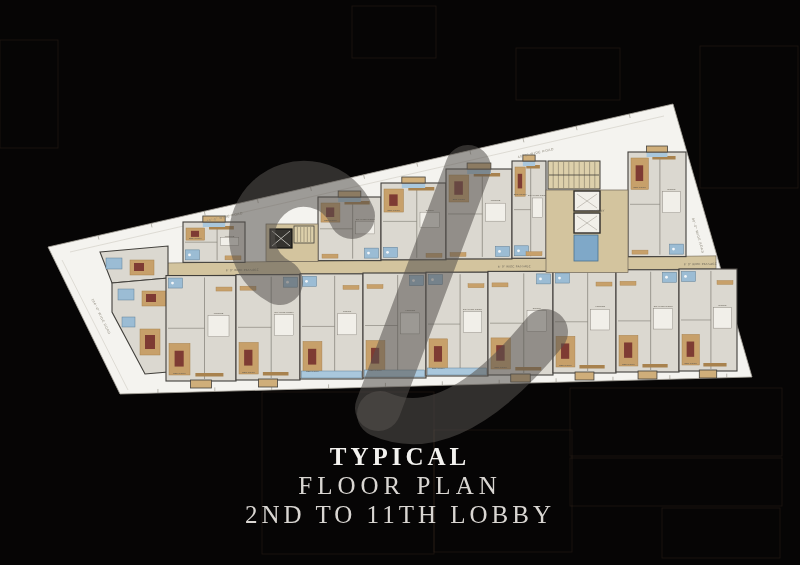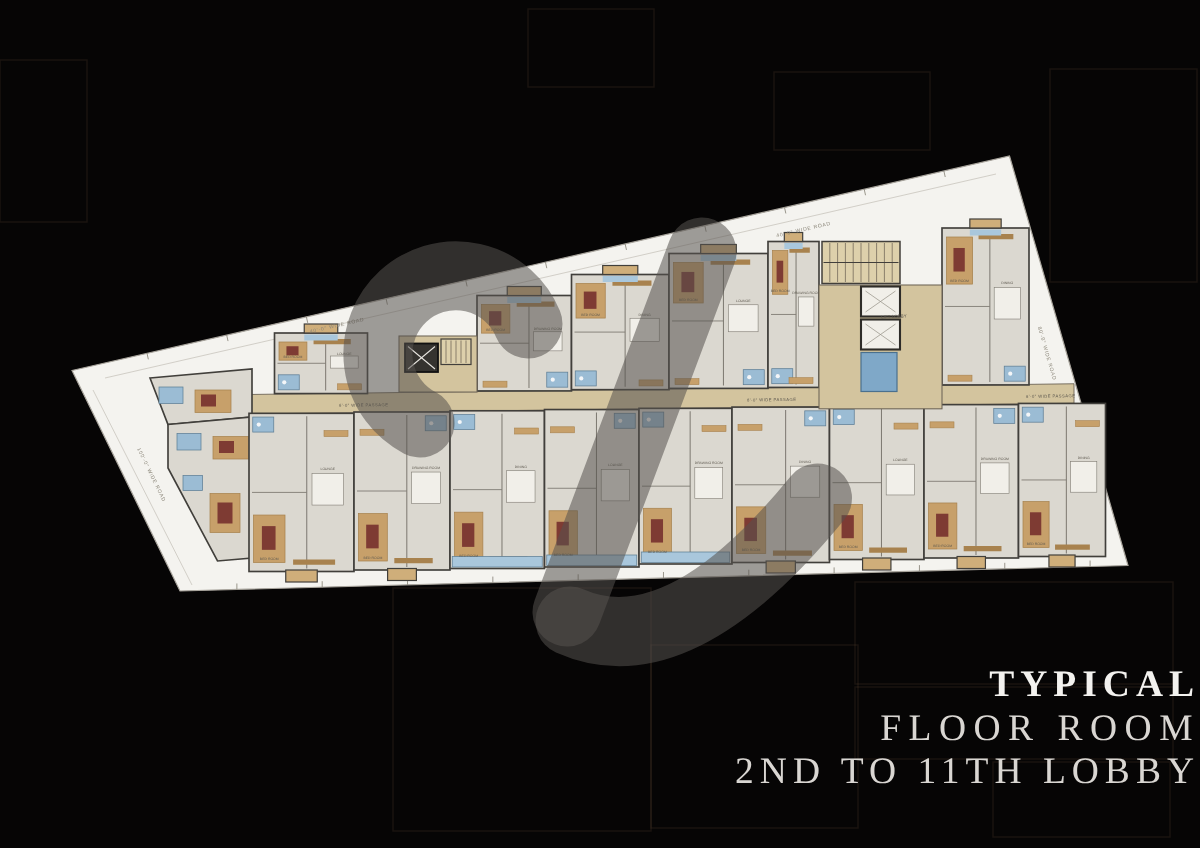--- a/index.html
+++ b/index.html
@@ -1,19 +1,19 @@
 <!DOCTYPE html>
 <html><head>
 <meta charset="utf-8">
 <style>
   html,body{margin:0;padding:0;background:#060505;}
   .stage{position:relative;width:800px;height:565px;background:#060505;overflow:hidden;
          font-family:"Liberation Serif",serif;}
   .stage svg{position:absolute;left:0;top:0;}
-  .title-block{position:absolute;left:0;right:0;top:443px;text-align:right;color:#e9e7e3;}
+  .title-block{position:absolute;left:0;right:0;top:443px;text-align:center;color:#e9e7e3;}
   .t1{font-size:25px;font-weight:700;letter-spacing:4px;color:#f3f2ef;line-height:1.1;}
   .t2{font-size:25px;font-weight:400;letter-spacing:5px;color:#d9d6d2;line-height:1.18;}
   .t3{font-size:25px;font-weight:400;letter-spacing:4px;color:#d9d6d2;line-height:1.18;}
 </style>
 </head>
 <body>
 
 <div class="stage">
   <svg id="plan-svg" width="800" height="565" viewBox="0 0 800 565">
       <rect x="516" y="48" width="104" height="52" fill="none" stroke="rgba(150,105,75,0.14)" stroke-width="1"></rect>
@@ -300,16 +300,16 @@
       <text x="536" y="154" font-size="3.4" fill="#8a8578" letter-spacing="0.5" text-anchor="middle" font-family="&quot;Liberation Sans&quot;,sans-serif" transform="rotate(-12.9 536 154)">40'-0" WIDE ROAD</text>
       <text x="100" y="317" font-size="3.4" fill="#8a8578" letter-spacing="0.5" text-anchor="middle" font-family="&quot;Liberation Sans&quot;,sans-serif" transform="rotate(64 100 317)">100'-0" WIDE ROAD</text>
       <text x="697" y="236" font-size="3.4" fill="#8a8578" letter-spacing="0.5" text-anchor="middle" font-family="&quot;Liberation Sans&quot;,sans-serif" transform="rotate(74 697 236)">80'-0" WIDE ROAD</text>
       <path d="M 280 282 A 52 52 0 1 1 352 216" fill="none" stroke="#55524e" stroke-width="46" stroke-linecap="round" opacity="0.55"></path>
       <path d="M 468 168 L 378 408" fill="none" stroke="#55524e" stroke-width="46" stroke-linecap="round" opacity="0.55"></path>
       <path d="M 380 414 Q 452 446 545 332" fill="none" stroke="#55524e" stroke-width="46" stroke-linecap="round" opacity="0.55"></path>
     </svg>
 
   <div class="title-block">
     <div class="t1">TYPICAL</div>
-    <div class="t2">FLOOR ROOM</div>
+    <div class="t2">FLOOR PLAN</div>
     <div class="t3">2ND TO 11TH LOBBY</div>
   </div>
 </div>
 
 </body></html>

